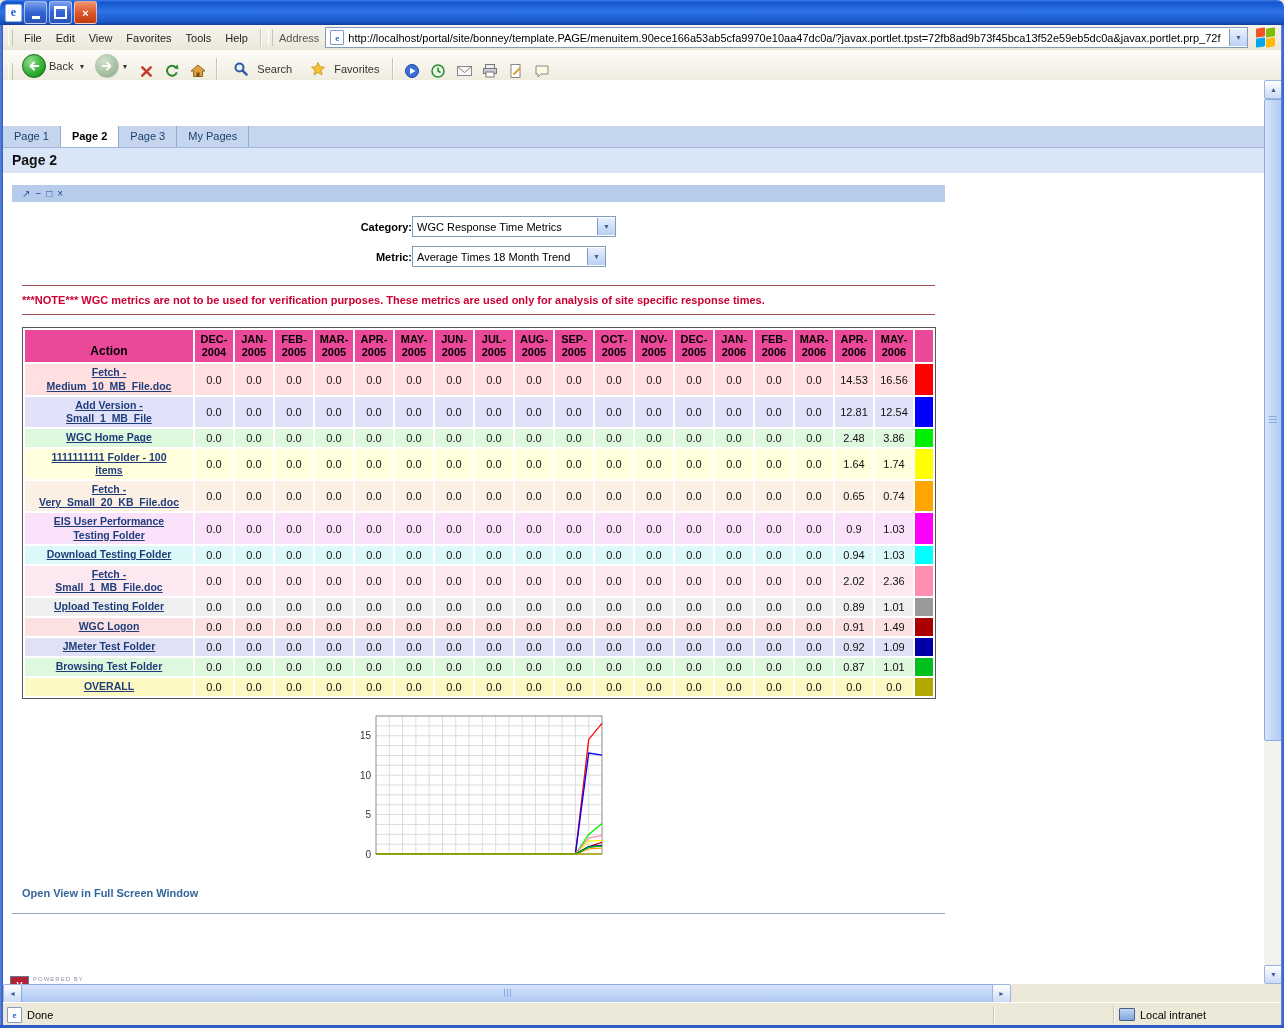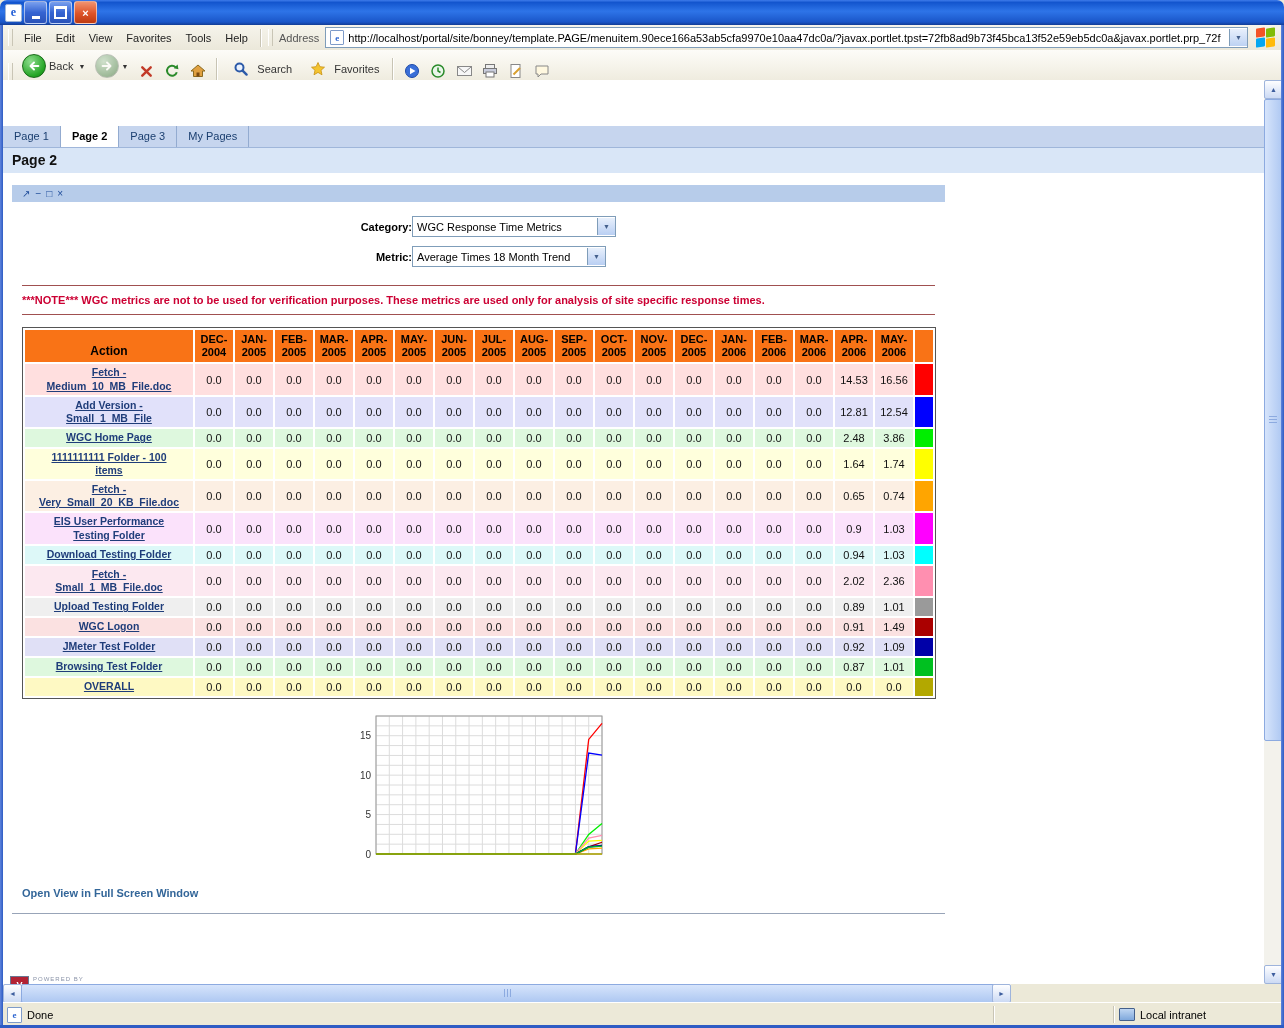--- a/index.html
+++ b/index.html
@@ -70,21 +70,21 @@
   .xp-select{height:19px;background:#fff;border:1px solid #7F9DB9;display:flex;align-items:center;}
   .xp-select-value{flex:1;padding-left:4px;white-space:nowrap;overflow:hidden;font-size:11px;}
   .xp-select-btn{width:17px;height:17px;background:linear-gradient(180deg,#E8F0FC,#B9CFF3);border-left:1px solid #7F9DB9;
     display:flex;align-items:center;justify-content:center;font-size:7px;color:#44608C;}
   .note-rule{height:1px;background:#A05050;margin:0 10px;}
   .note-rule.top{margin-top:18px;}
   .note-text{color:#CC0033;font-weight:bold;font-size:11px;margin:8px 10px;}
 
   
   table.metrics{border-collapse:separate;border-spacing:2px;background:#fff;border:1px solid #555;margin:12px 0 0 10px;}
-  table.metrics th{background:#f97316;font-weight:bold;text-align:center;vertical-align:bottom;}
+  table.metrics th{background:#ec4899;font-weight:bold;text-align:center;vertical-align:bottom;}
   th.action-h{width:168px;font-size:12px;padding:6px 0 4px 0;}
   th.month-h{width:38px;font-size:11px;white-space:pre-line;line-height:1.2;padding:3px 0;}
   th.swatch-h{width:16px;}
   td.action-cell{text-align:center;padding:2px 2px;}
   td.action-cell a{color:#1F3D7A;font-weight:bold;font-size:10.5px;text-decoration:underline;white-space:pre-line;line-height:1.25;cursor:pointer;}
   td.val{text-align:center;font-size:11px;color:#111;padding:3px 0;}
   td.swatch{width:16px;}
 
   
   .chart-wrap{display:flex;justify-content:center;margin-top:12px;}

